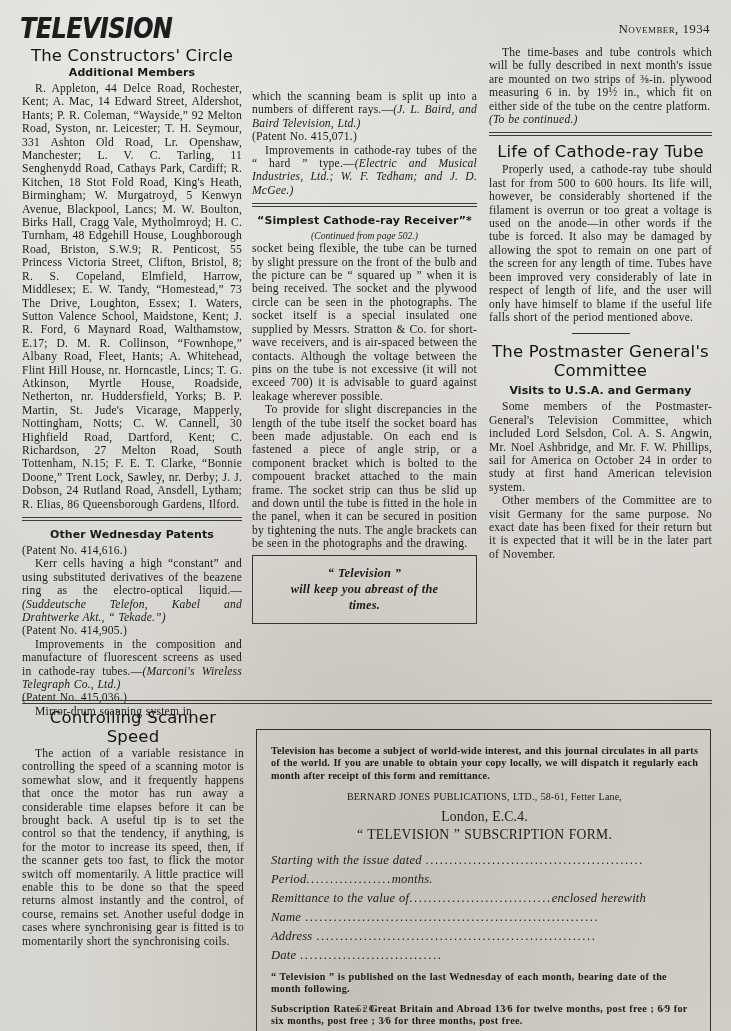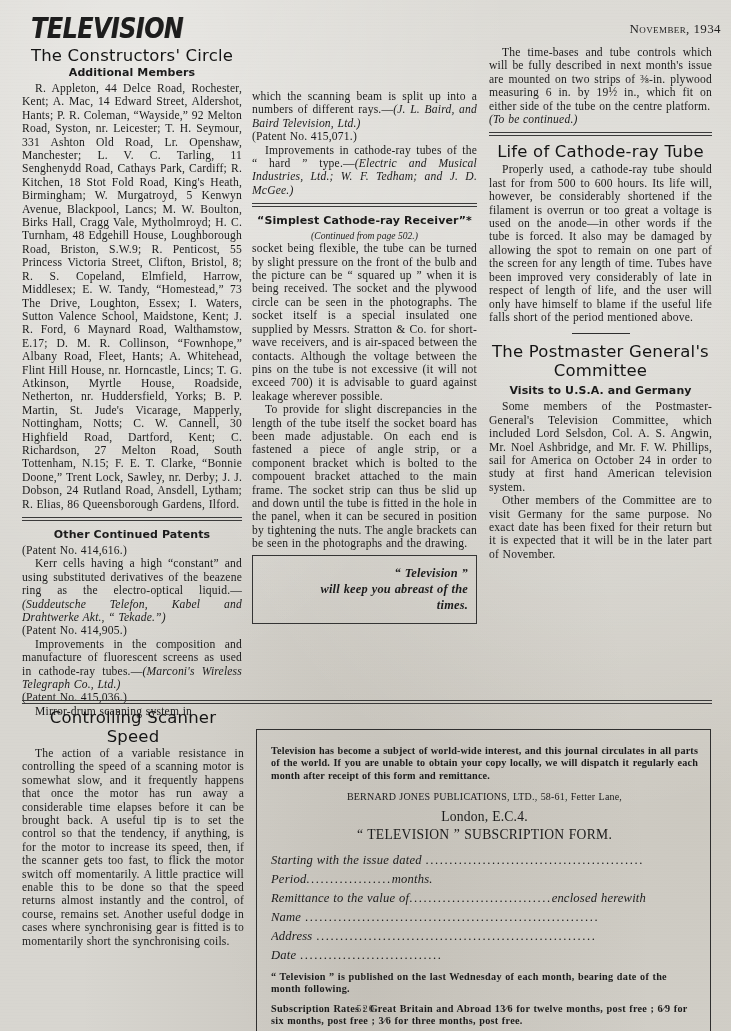--- a/index.html
+++ b/index.html
@@ -19,21 +19,21 @@
     background-image:
       radial-gradient(ellipse at 18% 8%, rgba(255,255,255,0.45), rgba(255,255,255,0) 45%),
       radial-gradient(ellipse at 82% 30%, rgba(255,255,255,0.30), rgba(255,255,255,0) 50%),
       radial-gradient(ellipse at 50% 95%, rgba(120,110,95,0.18), rgba(0,0,0,0) 55%),
       radial-gradient(ellipse at 95% 78%, rgba(140,130,110,0.16), rgba(0,0,0,0) 50%);
   }
 
   
   .masthead {
     position: absolute;
-    left: 31px;
+    left: 20px;
     top: 12px;
     width: 690px;
     height: 34px;
   }
   .mast-title {
     position: absolute;
     left: 0;
     top: 0;
     font-family: "DejaVu Sans", sans-serif;
     font-weight: bold;
@@ -125,21 +125,21 @@
     width: 58px;
     margin: 9px auto 8px auto;
     height: 0;
   }
 
   
   .adbox {
     border: 1.2px solid #343434;
     padding: 9px 8px 10px 8px;
     margin-top: 4px;
-    text-align: right;
+    text-align: center;
   }
   .adbox-line {
     font-style: italic;
     font-weight: bold;
     font-size: 12.4px;
     line-height: 16px;
     text-indent: 0;
     margin: 0;
     letter-spacing: 0.2px;
   }
@@ -263,21 +263,21 @@
 
     <div>
       <div class="h-main">The Constructors' Circle</div>
       <div class="h-sub">Additional Members</div>
       <p>R. Appleton, 44 Delce Road, Rochester, Kent; A. Mac, 14 Edward Street, Aldershot, Hants; P. R. Coleman, “Wayside,” 92 Melton Road, Syston, nr. Leicester; T. H. Seymour, 331 Ashton Old Road, Lr. Openshaw, Manchester; L. V. C. Tarling, 11 Senghenydd Road, Cathays Park, Cardiff; R. Kitchen, 18 Stot Fold Road, King's Heath, Birmingham; W. Murgatroyd, 5 Kenwyn Avenue, Blackpool, Lancs; M. W. Boulton, Birks Hall, Cragg Vale, Mytholmroyd; H. C. Turnham, 48 Edgehill House, Loughborough Road, Briston, S.W.9; R. Penticost, 55 Princess Victoria Street, Clifton, Bristol, 8; R. S. Copeland, Elmfield, Harrow, Middlesex; E. W. Tandy, “Homestead,” 73 The Drive, Loughton, Essex; I. Waters, Sutton Valence School, Maidstone, Kent; J. R. Ford, 6 Maynard Road, Walthamstow, E.17; D. M. R. Collinson, “Fownhope,” Albany Road, Fleet, Hants; A. Whitehead, Flint Hill House, nr. Horncastle, Lincs; T. G. Atkinson, Myrtle House, Roadside, Netherton, nr. Huddersfield, Yorks; B. P. Martin, St. Jude's Vicarage, Mapperly, Nottingham, Notts; C. W. Cannell, 30 Highfield Road, Dartford, Kent; C. Richardson, 27 Melton Road, South Tottenham, N.15; F. E. T. Clarke, “Bonnie Doone,” Trent Lock, Sawley, nr. Derby; J. J. Dobson, 24 Rutland Road, Ansdell, Lytham; R. Elias, 86 Queensborough Gardens, Ilford.</p>
     </div>
 
     <hr class="dblrule">
 
     <div>
-      <div class="h-sub">Other Continued Patents</div>
+      <div class="h-sub">Other Wednesday Patents</div>
 
       <p class="centred">(Patent No. 414,616.)</p>
       <p><span>Kerr cells having a high “constant” and using substituted derivatives of the beazene ring as the electro-optical liquid.—</span><span class="ital">(Suddeutsche Telefon, Kabel and Drahtwerke Akt., “ Tekade.”)</span></p>
 
       <p class="centred">(Patent No. 414,905.)</p>
       <p><span>Improvements in the composition and manufacture of fluorescent screens as used in cathode-ray tubes.—</span><span class="ital">(Marconi's Wireless Telegraph Co., Ltd.)</span></p>
 
       <p class="centred">(Patent No. 415,036.)</p>
       <p><span>Mirror-drum scanning system in</span></p>
     </div>

